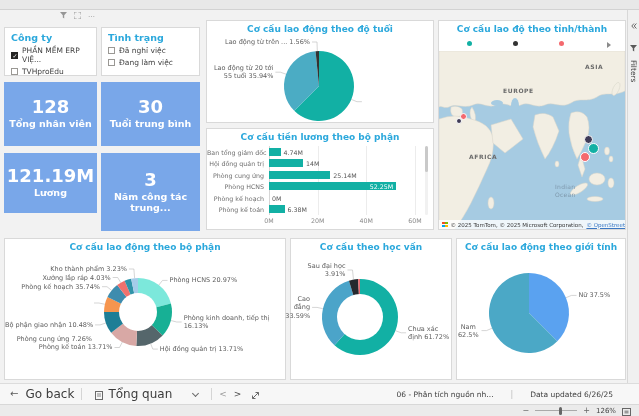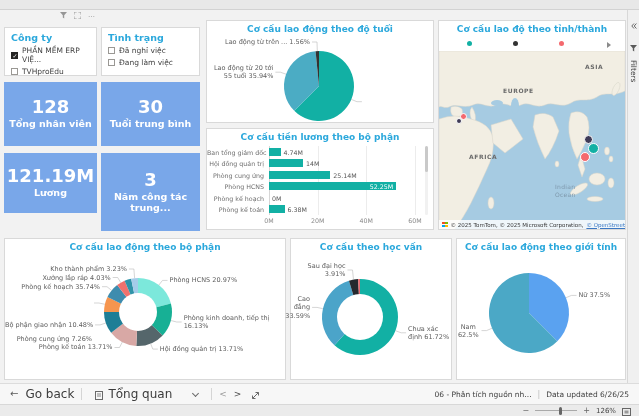--- a/index.html
+++ b/index.html
@@ -55,21 +55,21 @@
   #filters-strip{position:absolute;left:627px;top:0;width:12px;height:373px;background:#F0F0F0;border-left:1px solid #D8D8D8;box-sizing:border-box;display:flex;flex-direction:column;align-items:center;padding-top:4px;gap:4px;}
   #filters-label{writing-mode:vertical-rl;font-size:7.5px;color:#3A3A3A;}
   
   #footer-a{position:absolute;left:0;top:383px;width:639px;height:21px;background:#F7F7F7;border-top:1px solid #DCDCDC;box-sizing:border-box;display:flex;align-items:center;}
   .fa-left{display:flex;align-items:center;gap:7px;padding-left:10px;}
   .fa-divider{width:1px;height:12px;background:#D5D5D5;}
   .fa-text{font-size:12px;color:#3C3C3C;}
   .fa-icon{color:#5A5A5A;font-size:10px;line-height:1;}
   .tab-box{display:flex;align-items:center;gap:5px;padding:0 6px;}
   .chev-down{width:4px;height:4px;border-right:1px solid #6A6A6A;border-bottom:1px solid #6A6A6A;transform:rotate(45deg);margin-top:-2px;}
-  .fa-right{margin-left:auto;display:flex;align-items:center;gap:6px;padding-right:10px;}
+  .fa-right{margin-left:auto;display:flex;align-items:center;gap:17px;padding-right:26px;}
   .fa-status{font-size:7.5px;color:#3C3C3C;}
   .fa-sep{color:#BDBDBD;font-size:8px;}
   #footer-b{position:absolute;left:0;top:404px;width:639px;height:12px;background:#EBEBEB;border-top:1px solid #D8D8D8;box-sizing:border-box;display:flex;align-items:center;justify-content:flex-end;gap:6px;padding-right:8px;}
   .zoom-glyph{font-size:8px;color:#666;line-height:1;}
   #zoom-track{position:relative;width:42px;height:1px;background:#A9A9A9;}
   #zoom-thumb{position:absolute;left:24px;top:-3.5px;width:3px;height:8px;background:#666;border-radius:1.5px;}
   #zoom-pct{font-size:7px;color:#444;}
 </style>
 </head>
 <body>

